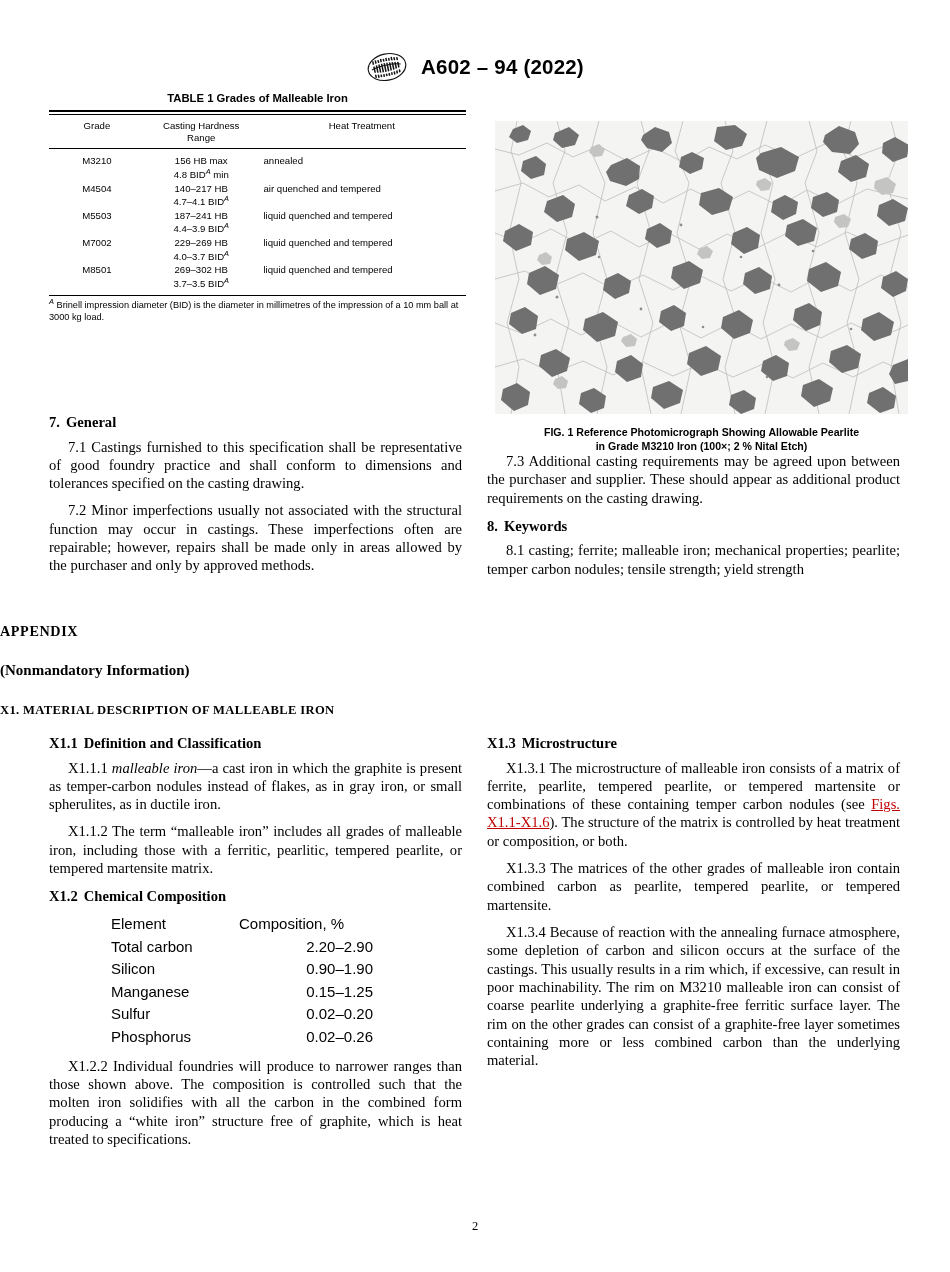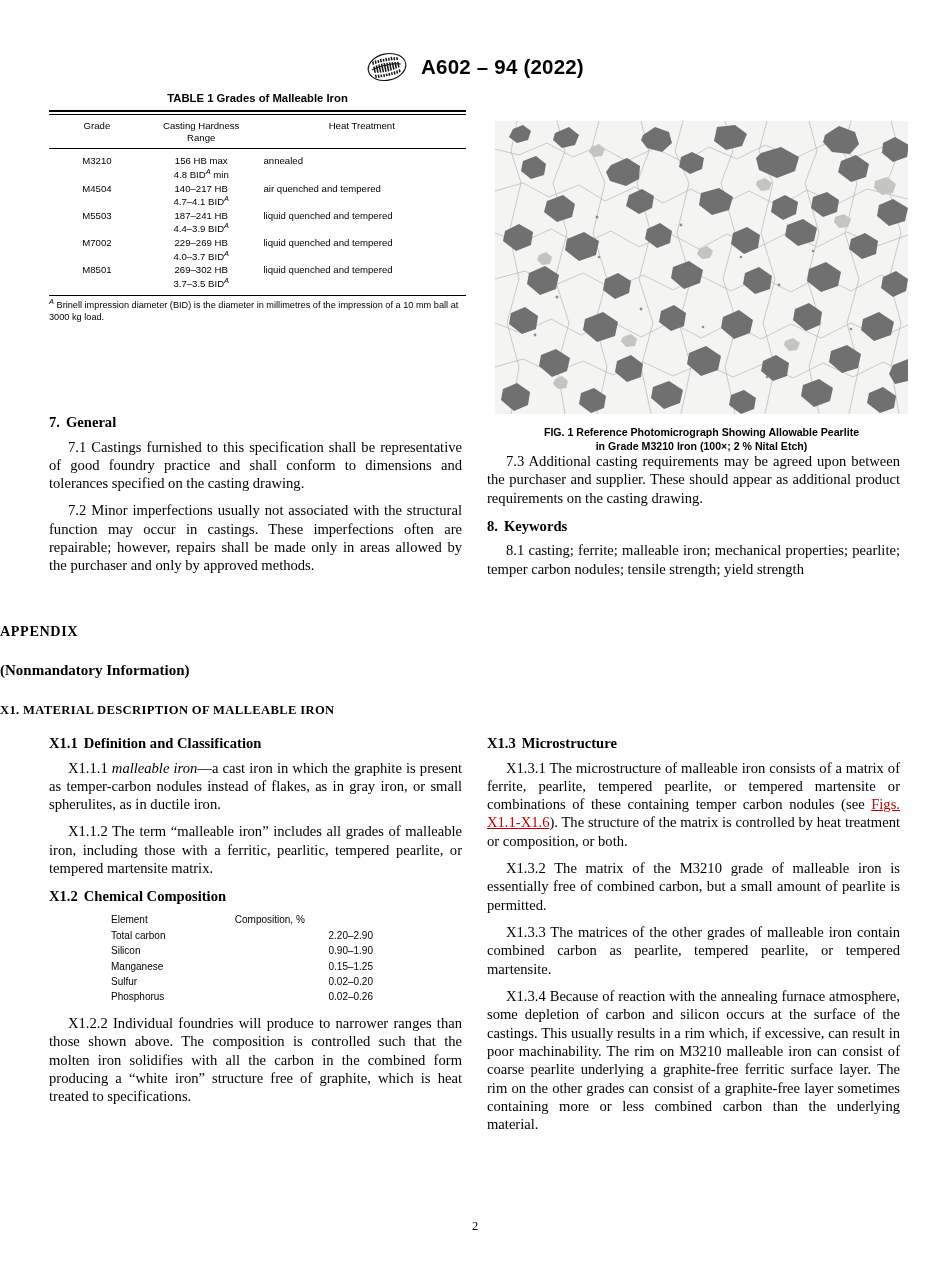--- a/index.html
+++ b/index.html
@@ -187,21 +187,21 @@
     font-weight: bold;
     font-size: 12.6px;
     margin-top: 24px;
     letter-spacing: 0.35px;
   }
 
   
   table.comp {
     border-collapse: collapse;
     font-family: "Liberation Sans", sans-serif;
-    font-size: 10px;
+    font-size: 15px;
     margin: 7px 0 9px 62px;
     width: 278px;
   }
   table.comp td {
     padding: 0.6px 0;
     line-height: 1.42;
   }
   table.comp td.el { text-align: left; }
   table.comp td.val { text-align: right; padding-right: 16px; }
   table.comp tr.hdr td.val { text-align: left; padding-left: 16px; padding-right: 0; }
@@ -475,18 +475,17 @@
       </tr>
     </tbody>
   </table>
 
   <p class="para">X1.2.2  Individual foundries will produce to narrower ranges than those shown above. The composition is controlled such that the molten iron solidifies with all the carbon in the combined form producing a “white iron” structure free of graphite, which is heat treated to specifications.</p>
 </div>
 
 <div class="col-right" style="top:735px;">
   <h3 class="sec-head"><span class="sec-num">X1.3</span><span>Microstructure</span></h3>
   <p class="para"><span>X1.3.1 The microstructure of malleable iron consists of a matrix of ferrite, pearlite, tempered pearlite, or tempered martensite or combinations of these containing temper carbon nodules (see </span><a class="xref" href="#">Figs. X1.1-X1.6</a><span>). The structure of the matrix is controlled by heat treatment or composition, or both.</span></p>
-  <p class="para">X1.3.2 The matrix of the M3210 grade of malleable iron is essentially free of combined carbon, but a small amount of pearlite is permitted.</p>
   <p class="para">X1.3.3 The matrices of the other grades of malleable iron contain combined carbon as pearlite, tempered pearlite, or tempered martensite.</p>
   <p class="para">X1.3.4 Because of reaction with the annealing furnace atmosphere, some depletion of carbon and silicon occurs at the surface of the castings. This usually results in a rim which, if excessive, can result in poor machinability. The rim on M3210 malleable iron can consist of coarse pearlite underlying a graphite-free ferritic surface layer. The rim on the other grades can consist of a graphite-free layer sometimes containing more or less combined carbon than the underlying material.</p>
 </div>
 
 <div class="page-number">2</div>
 
 </body></html>

